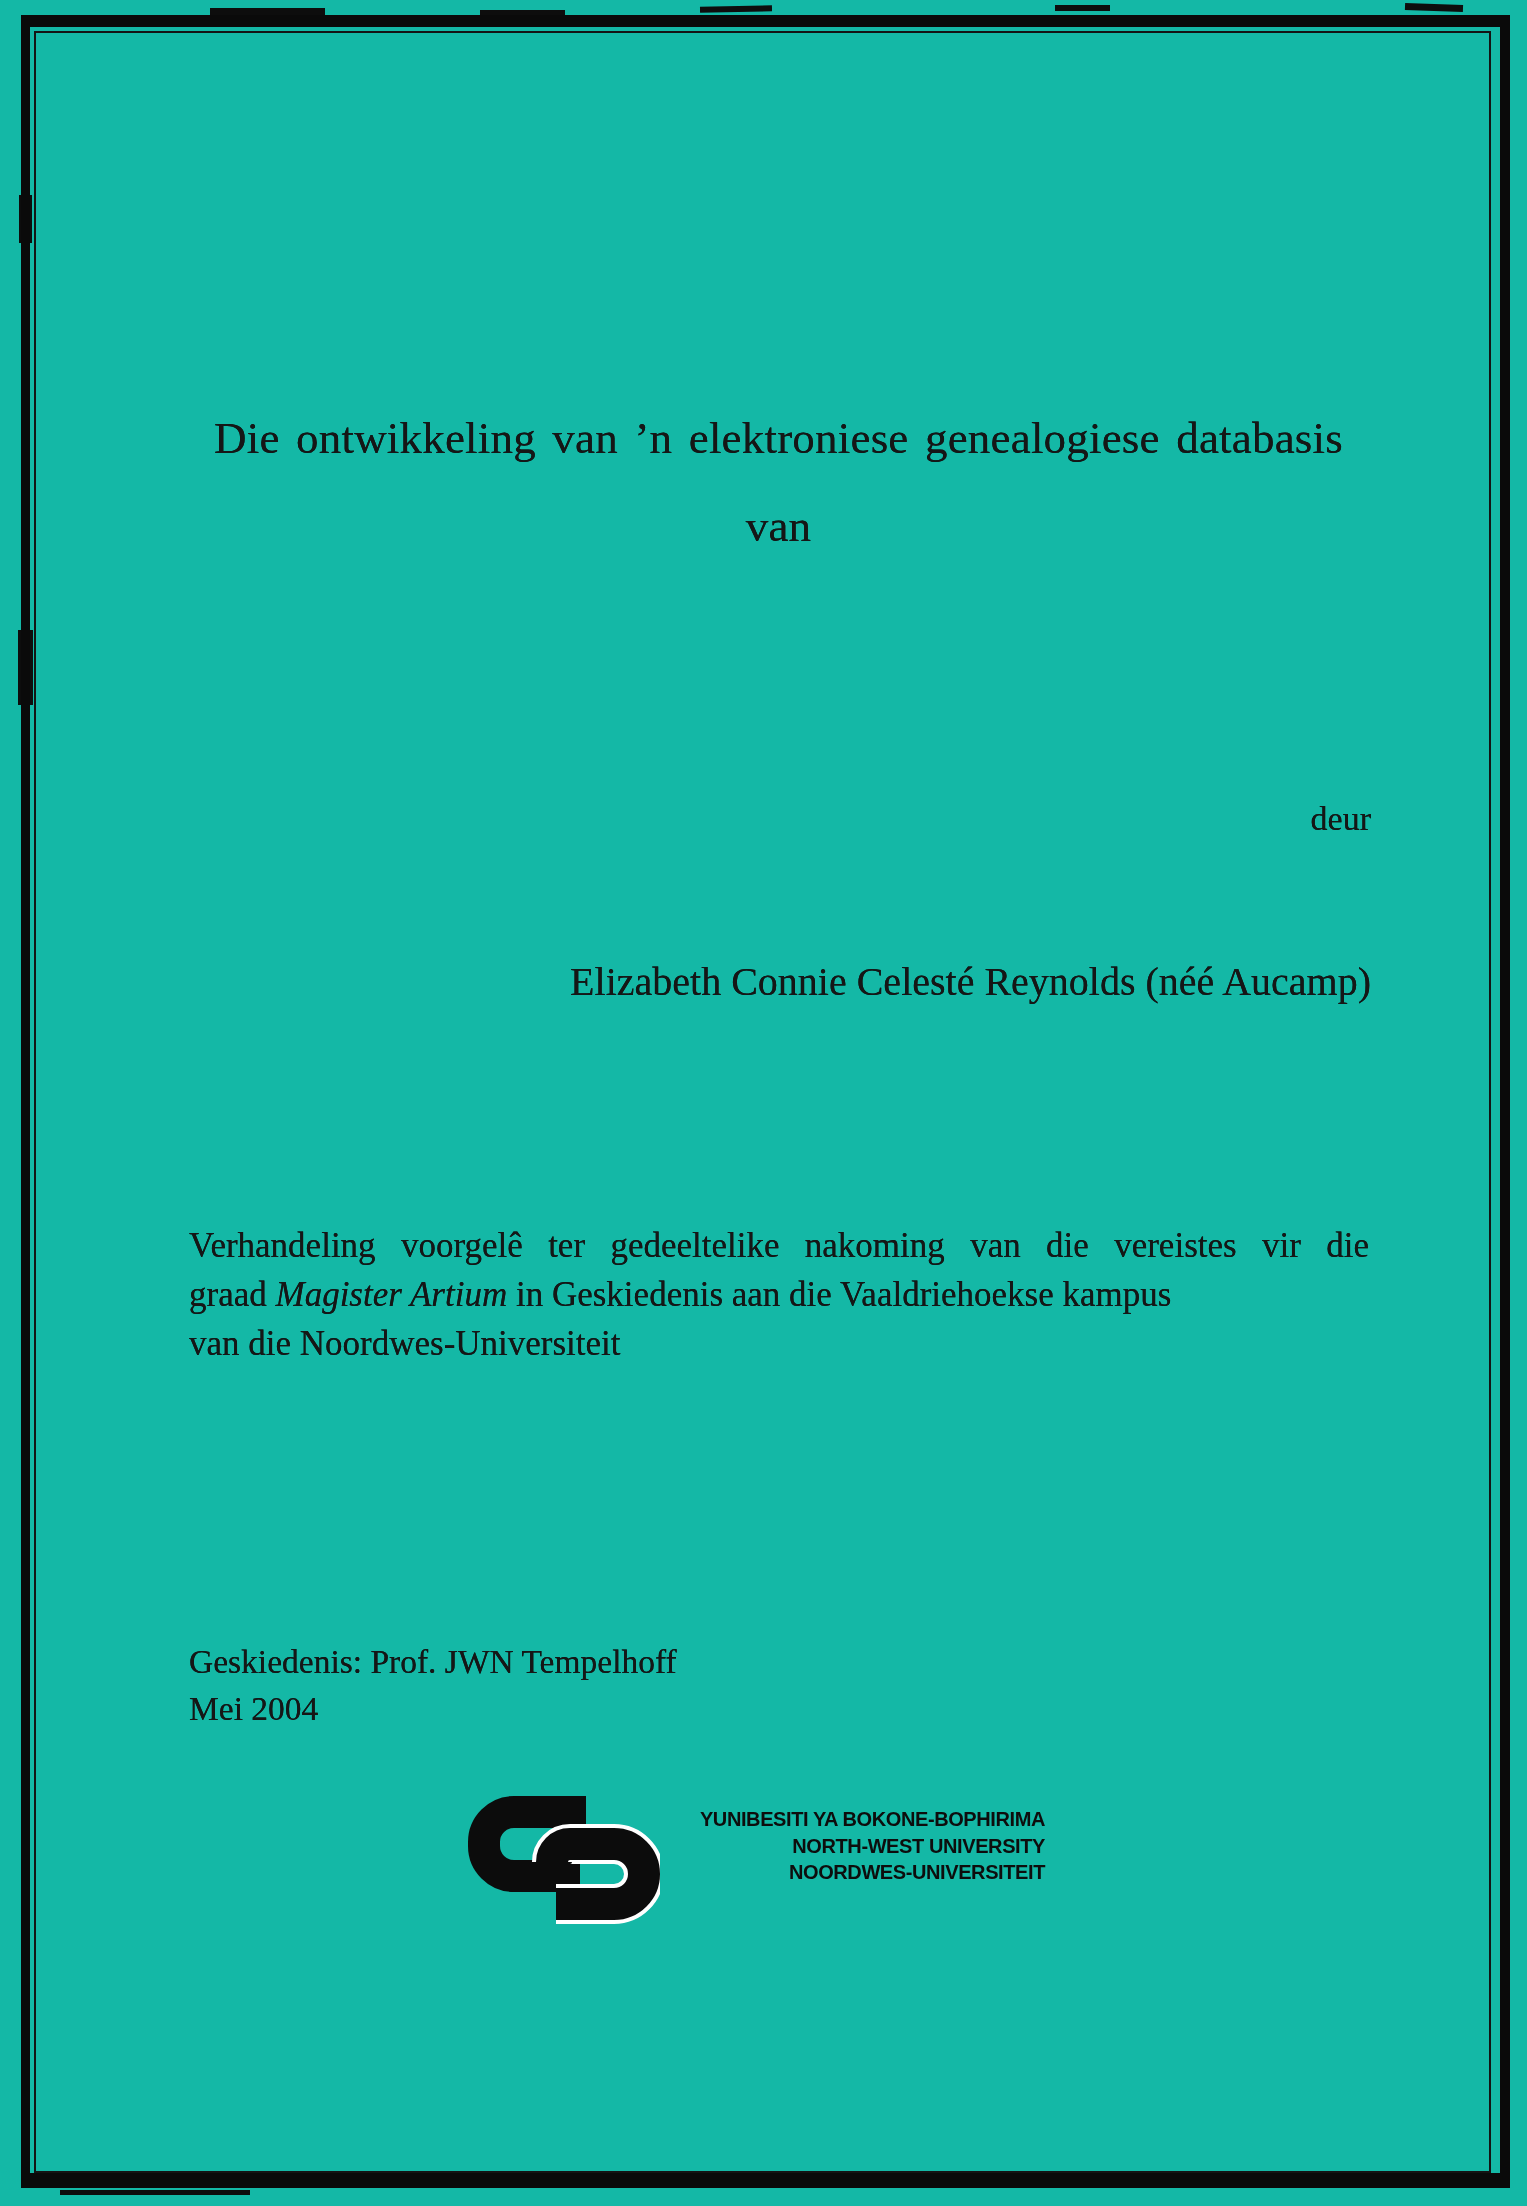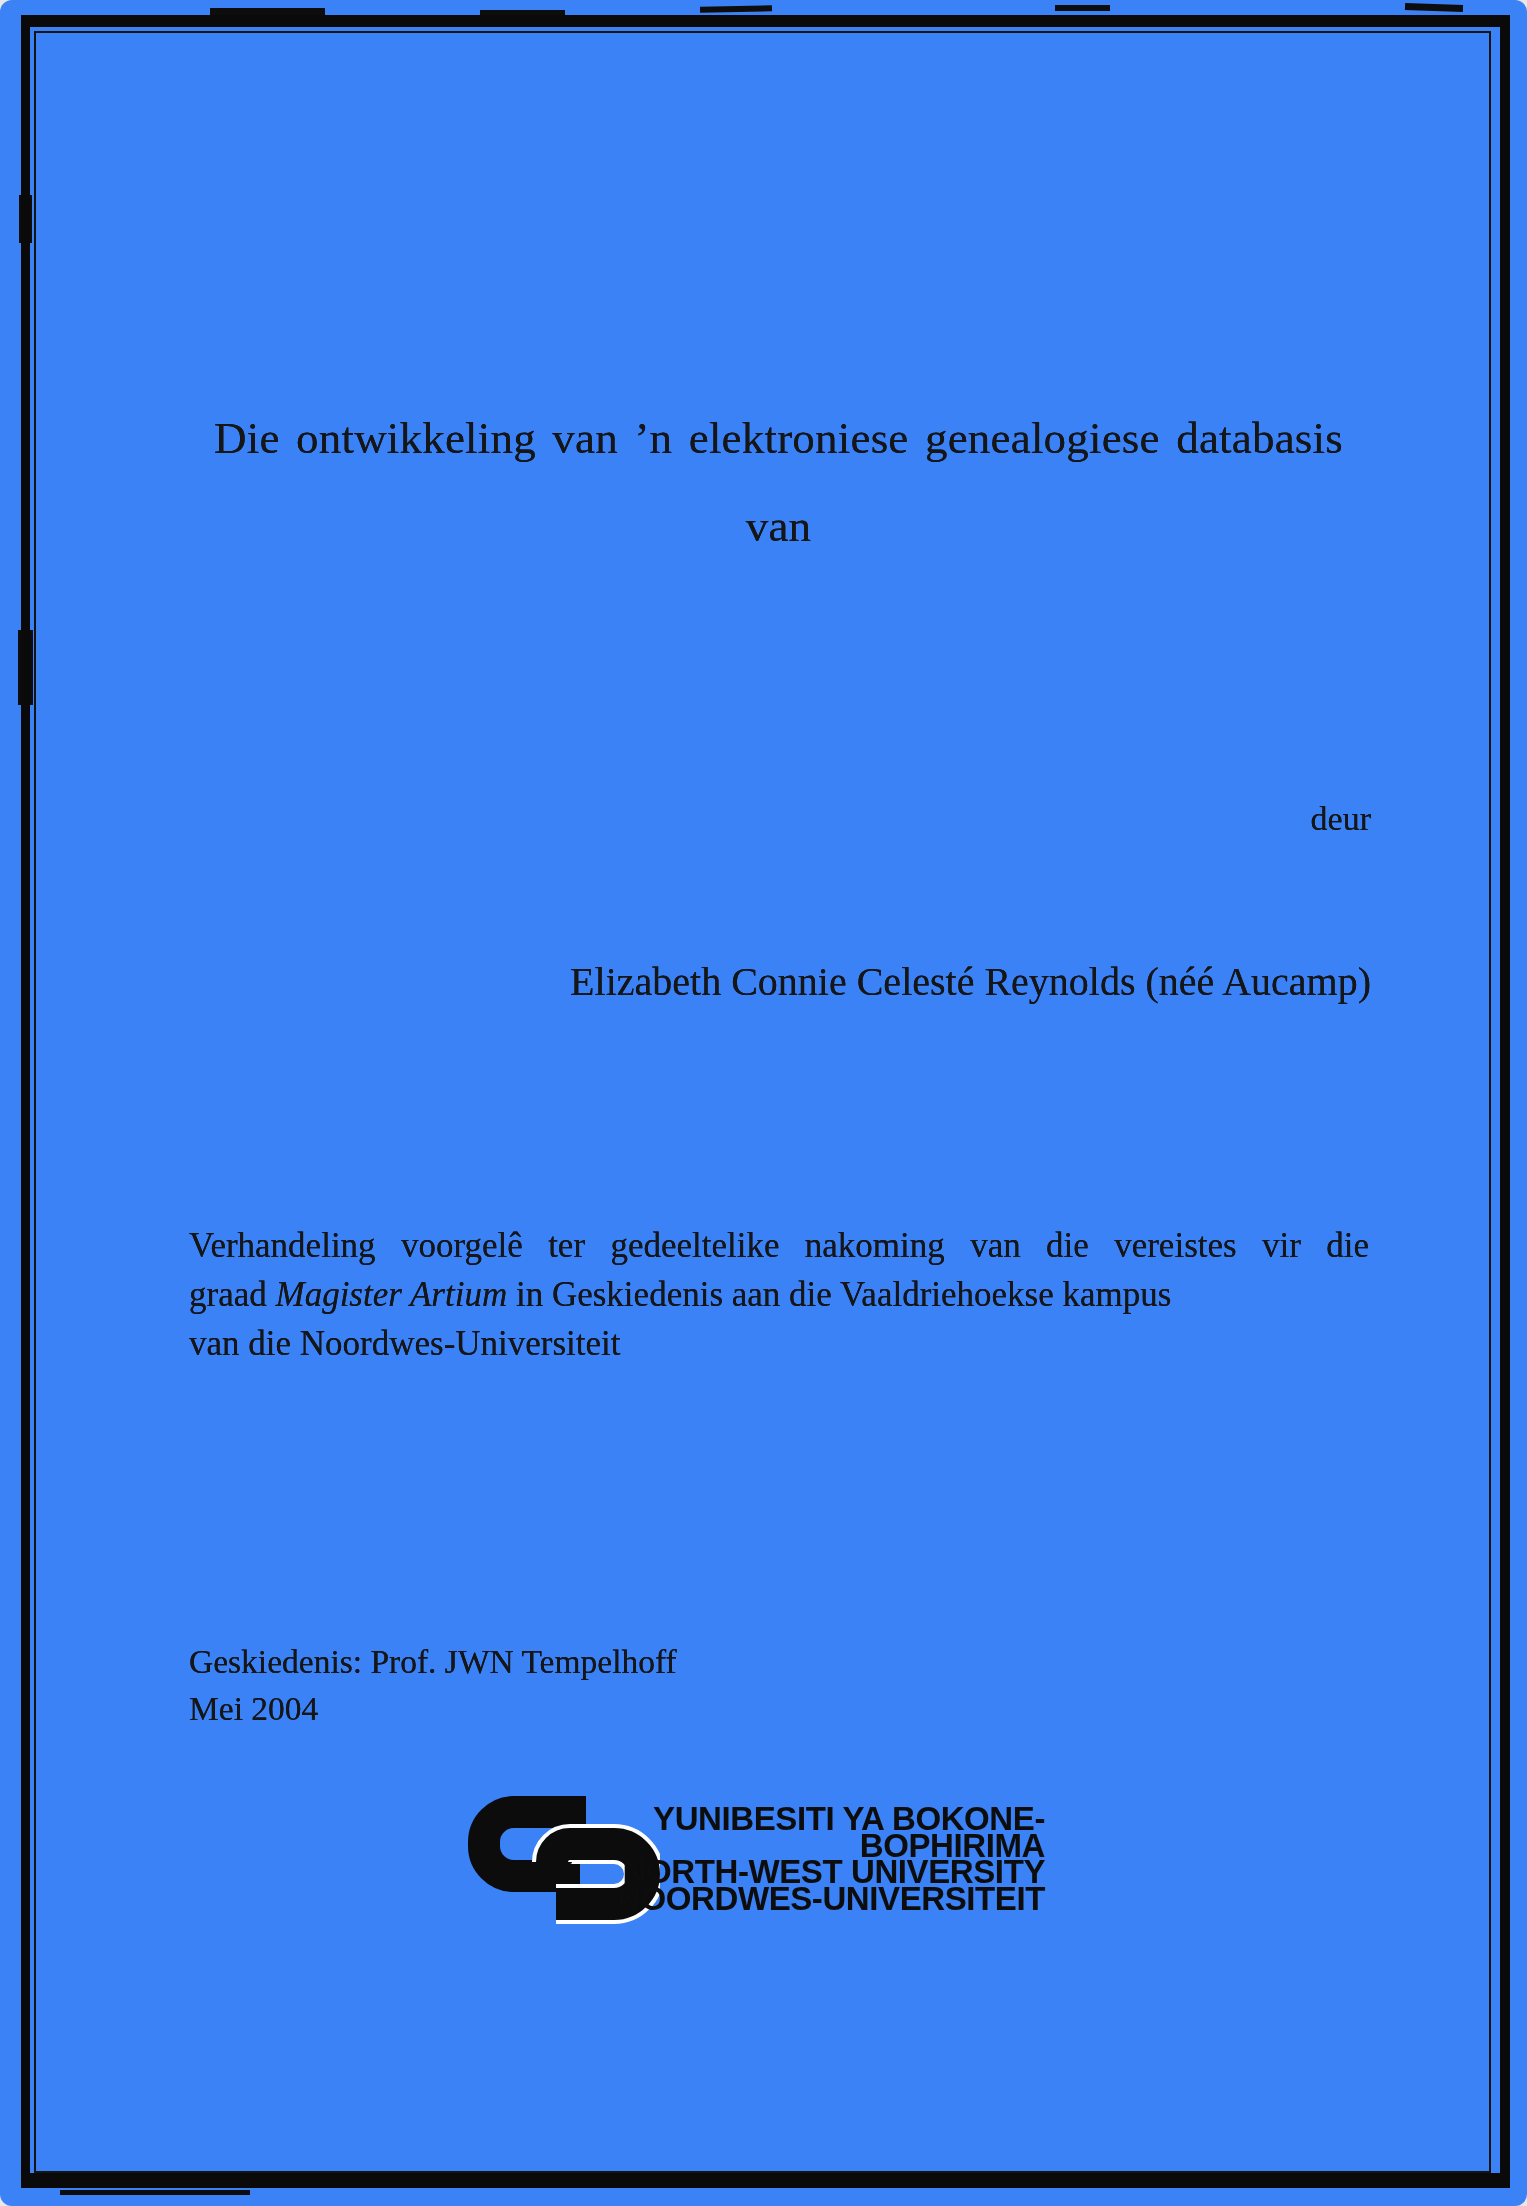--- a/index.html
+++ b/index.html
@@ -1,25 +1,24 @@
 <!DOCTYPE html>
 <html><head>
 <meta charset="utf-8">
 <style>
   html, body { margin: 0; padding: 0; background: #e8e8e8; }
   .page {
     position: relative;
     width: 1527px;
     height: 2206px;
-    background: #3b82f6;
+    background: #14b8a6;
     font-family: "Liberation Serif", "DejaVu Serif", serif;
     color: #161616;
     overflow: hidden;
     text-shadow: 0 0 0.6px rgba(0,0,0,0.85); 
-    border-radius: 12px;
   }
 
   
   .border-outer {
     position: absolute;
     left: 21px; top: 15px; right: 17px; bottom: 18px;
     border-style: solid; border-color: #0a0a0a;
     border-width: 12px 10px 15px 9px;
   }
   .border-inner {
@@ -61,21 +60,21 @@
     font-size: 33.5px; line-height: 47px;
   }
 
   .logo-mark { position: absolute; left: 468px; top: 1796px; }
   .logo-text {
     position: absolute;
     left: 558px; top: 1806px; width: 487px;
     text-align: right;
     font-family: "Liberation Sans", "DejaVu Sans", sans-serif;
     font-weight: bold;
-    font-size: 33px; line-height: 26.5px;
+    font-size: 20px; line-height: 26.5px;
     letter-spacing: -0.4px;
     color: #0d0d0d;
     text-shadow: none;
   }
 </style>
 </head>
 <body>
 
 <div class="page">
 

